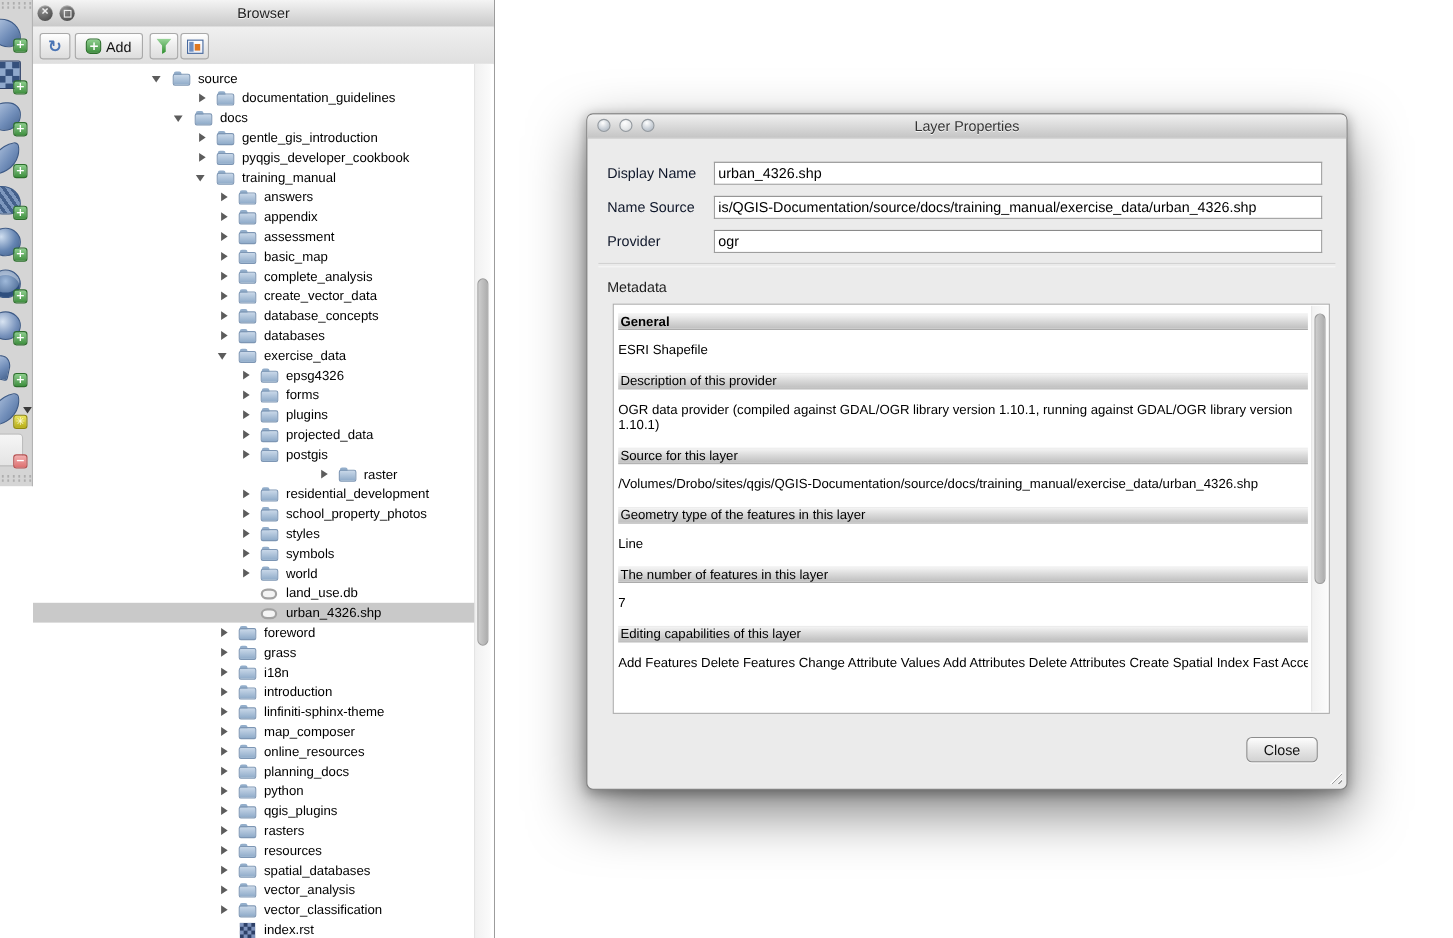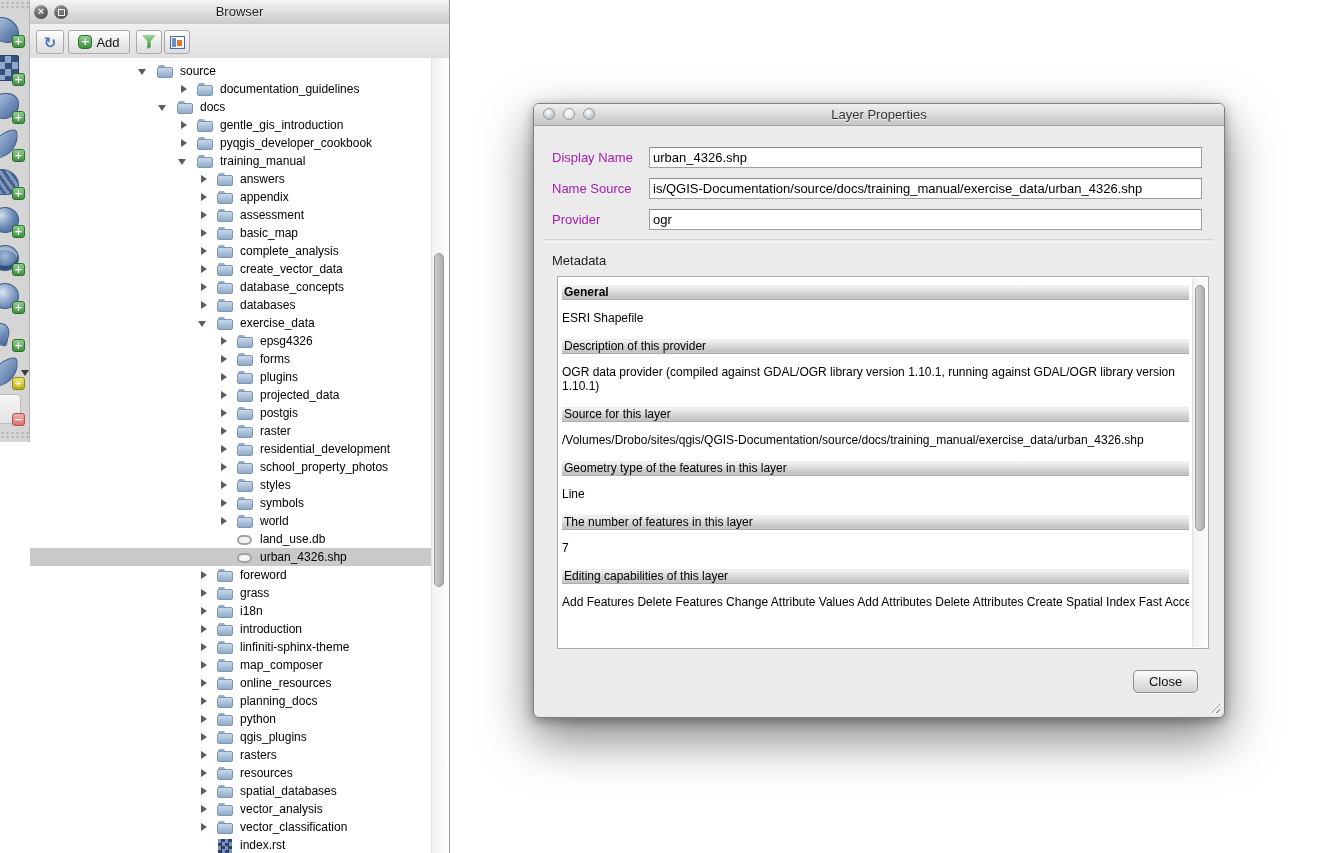--- a/index.html
+++ b/index.html
@@ -103,21 +103,21 @@
     box-shadow:0 20px 50px rgba(0,0,0,.5),0 3px 12px rgba(0,0,0,.35);}
   .dlg-titlebar{position:absolute;left:0;top:0;right:0;height:21px;border-radius:5px 5px 0 0;
     background:linear-gradient(#f0f0f0,#d6d6d6 60%,#c5c5c5);border-bottom:1px solid #a3a3a3;}
   .dlg-title{position:absolute;left:0;right:0;top:0;height:21px;line-height:21px;text-align:center;
     font-size:13px;color:#333;text-shadow:0 1px 0 rgba(255,255,255,.8);}
   .tl{position:absolute;top:4px;width:12px;height:12px;border-radius:50%;box-sizing:border-box;
     border:1px solid #93999f;background:radial-gradient(circle at 40% 28%,#ffffff,#c6cdd5 60%,#a9b1bb);}
   .tl.t1{left:9px;} .tl.t2{left:29px;background:radial-gradient(circle at 40% 28%,#ffffff,#e4e6e8 60%,#c7cacd);} .tl.t3{left:49px;}
 
   .fld{position:absolute;left:0;right:0;height:21px;}
-  .fld label{position:absolute;left:18px;top:3px;font-size:13px;color:#a21caf;}
+  .fld label{position:absolute;left:18px;top:3px;font-size:13px;color:#0f172a;}
   .fld .inp{position:absolute;left:115px;right:22px;top:0;height:21px;box-sizing:border-box;background:#fff;
     border:1px solid #9e9e9e;border-top-color:#8a8a8a;font-size:13px;color:#000;
     line-height:19px;padding:0 3px;white-space:nowrap;overflow:hidden;}
   .dlg-sep{position:absolute;left:10px;right:10px;top:135px;height:2px;
     border-top:1px solid #d2d2d2;border-bottom:1px solid #f7f7f7;}
   .meta-label{position:absolute;left:18px;top:149px;font-size:13px;color:#1c1c1c;}
 
   .meta-box{position:absolute;left:23px;top:172px;width:652px;height:373px;background:#fff;
     border:1px solid #ababab;box-sizing:border-box;}
   .m-body{position:absolute;left:1px;top:0;right:16px;bottom:1px;overflow:hidden;padding:8px 3px 0 3px;}
@@ -313,21 +313,21 @@
           <div class="tree-row" style="padding-left: 187px;">
             <span class="arrow collapsed"></span>
             <span class="ticon folder"></span>
             <span class="tlabel">projected_data</span>
           </div>
           <div class="tree-row" style="padding-left: 187px;">
             <span class="arrow collapsed"></span>
             <span class="ticon folder"></span>
             <span class="tlabel">postgis</span>
           </div>
-          <div class="tree-row" style="padding-left: 187px;">
+          <div class="tree-row" style="padding-left: 187px; justify-content: center;">
             <span class="arrow collapsed"></span>
             <span class="ticon folder"></span>
             <span class="tlabel">raster</span>
           </div>
           <div class="tree-row" style="padding-left: 187px;">
             <span class="arrow collapsed"></span>
             <span class="ticon folder"></span>
             <span class="tlabel">residential_development</span>
           </div>
           <div class="tree-row" style="padding-left: 187px;">

